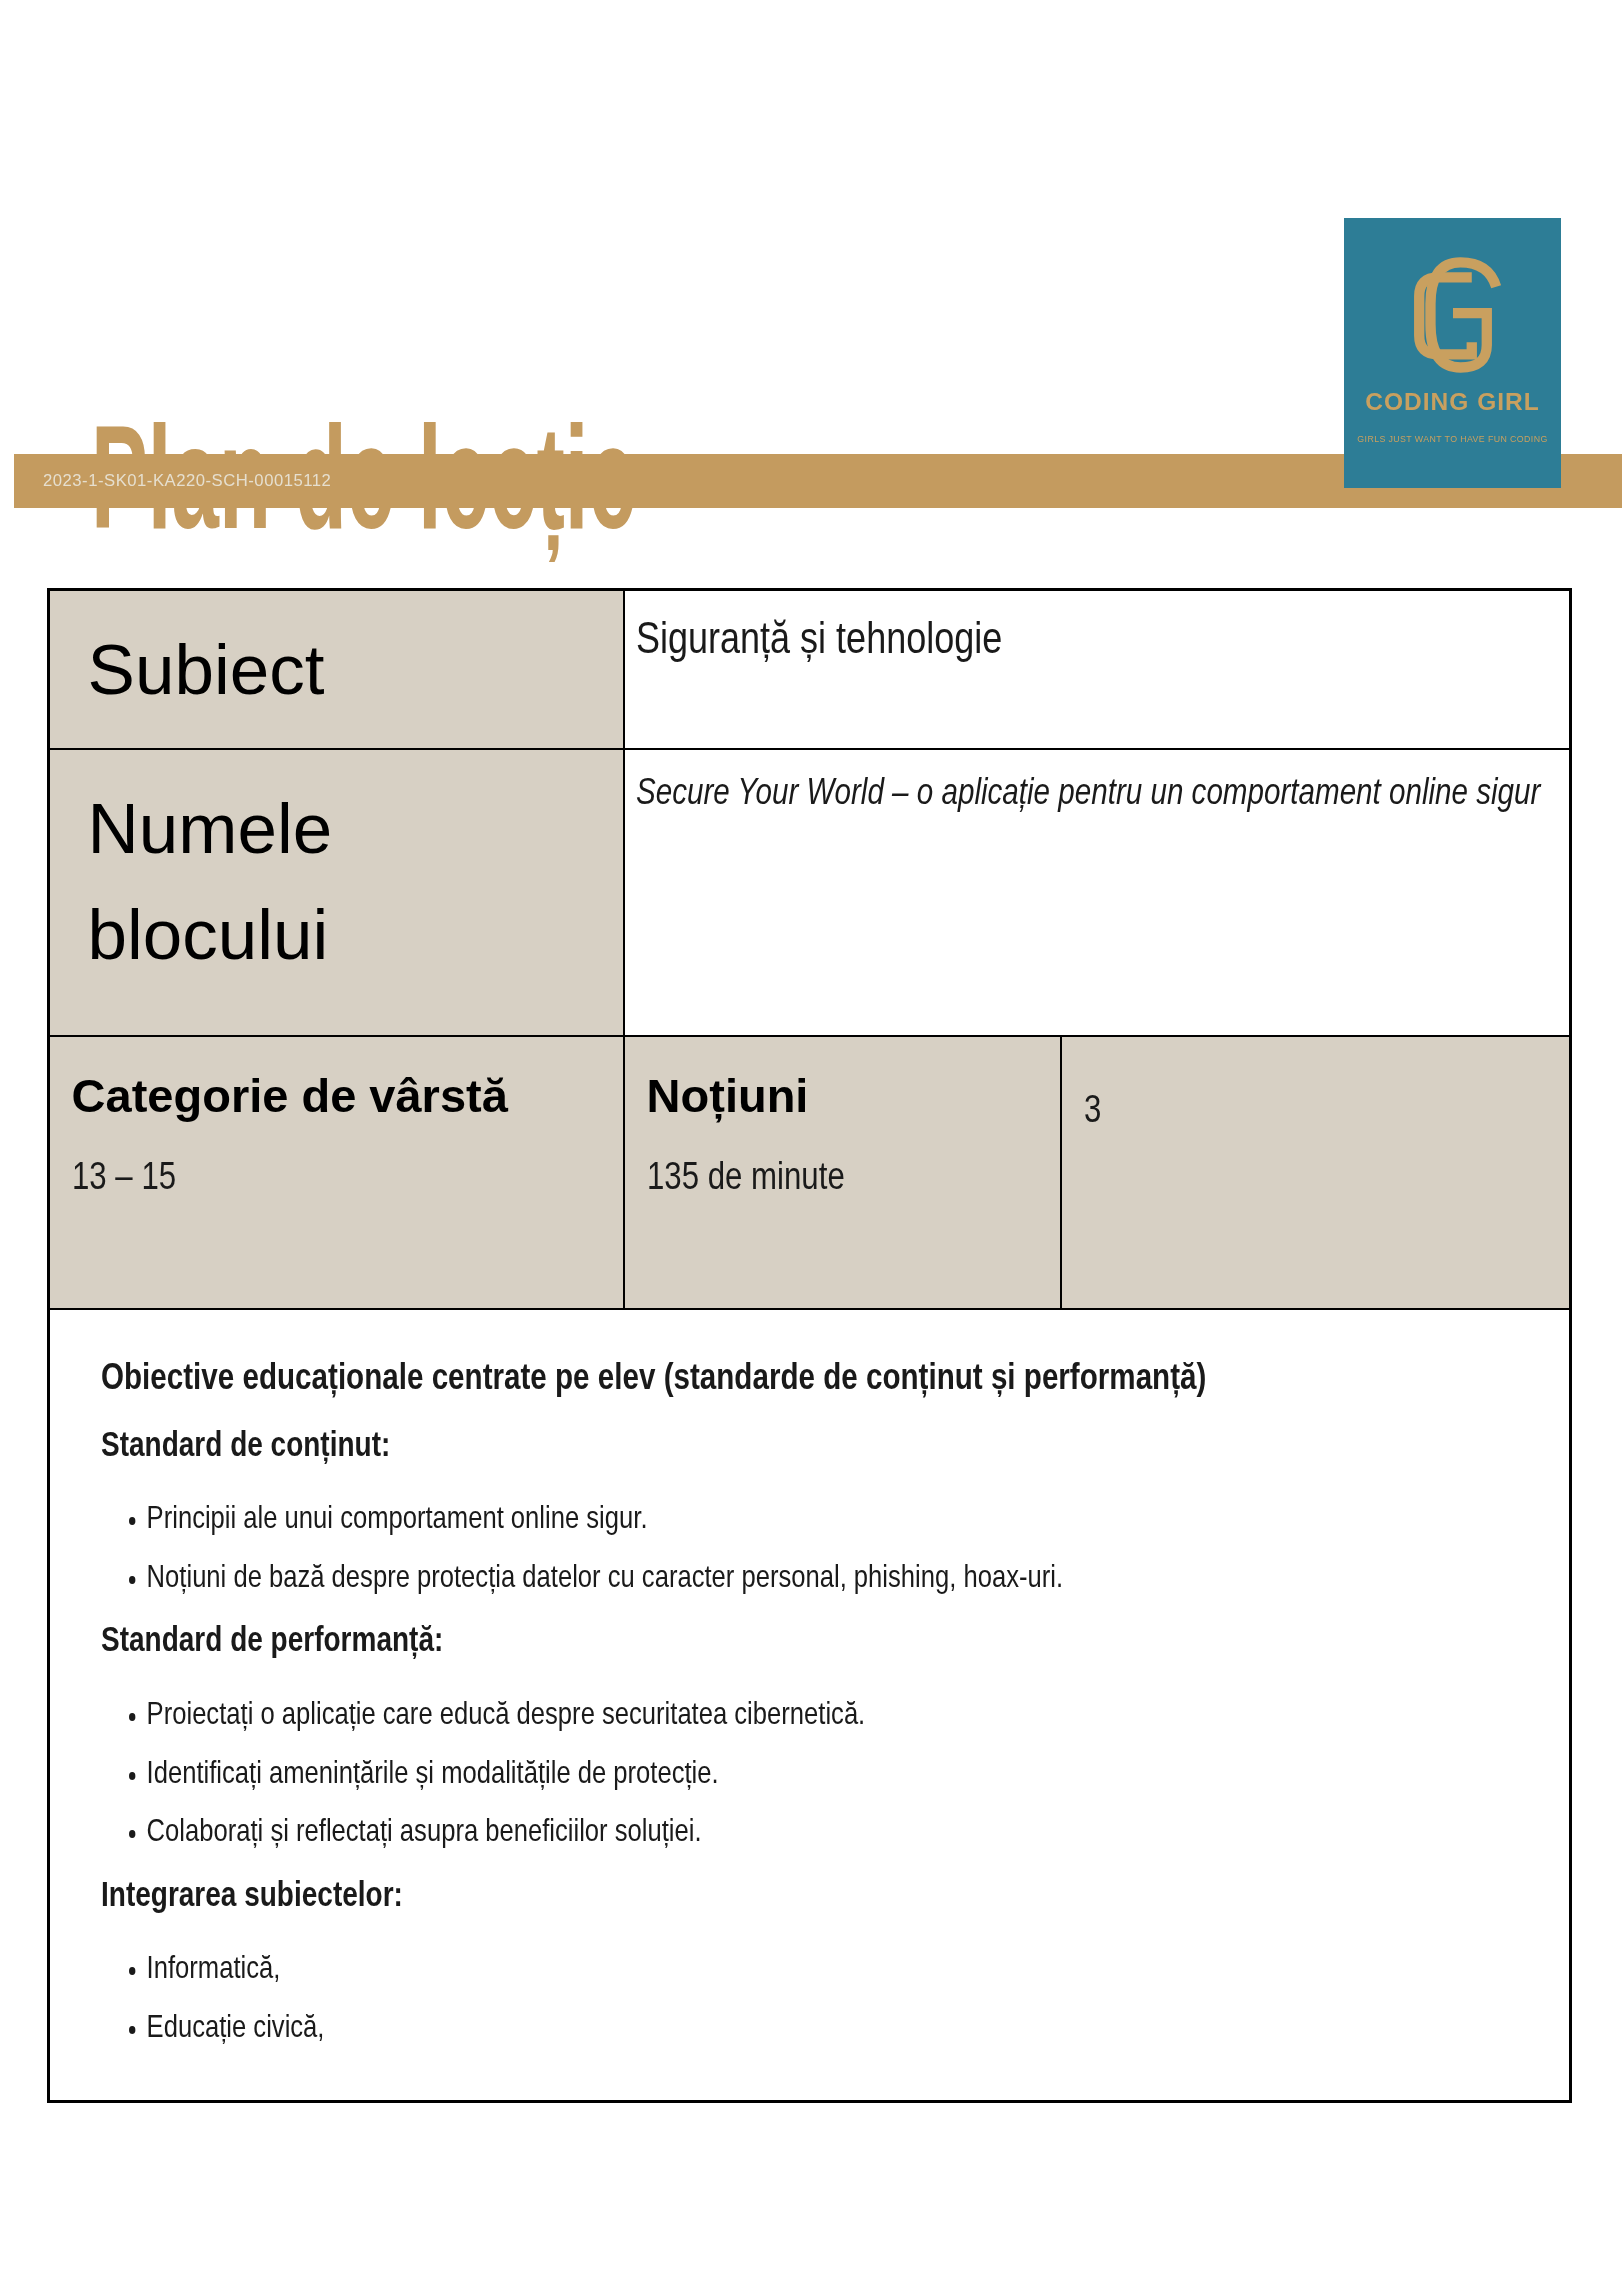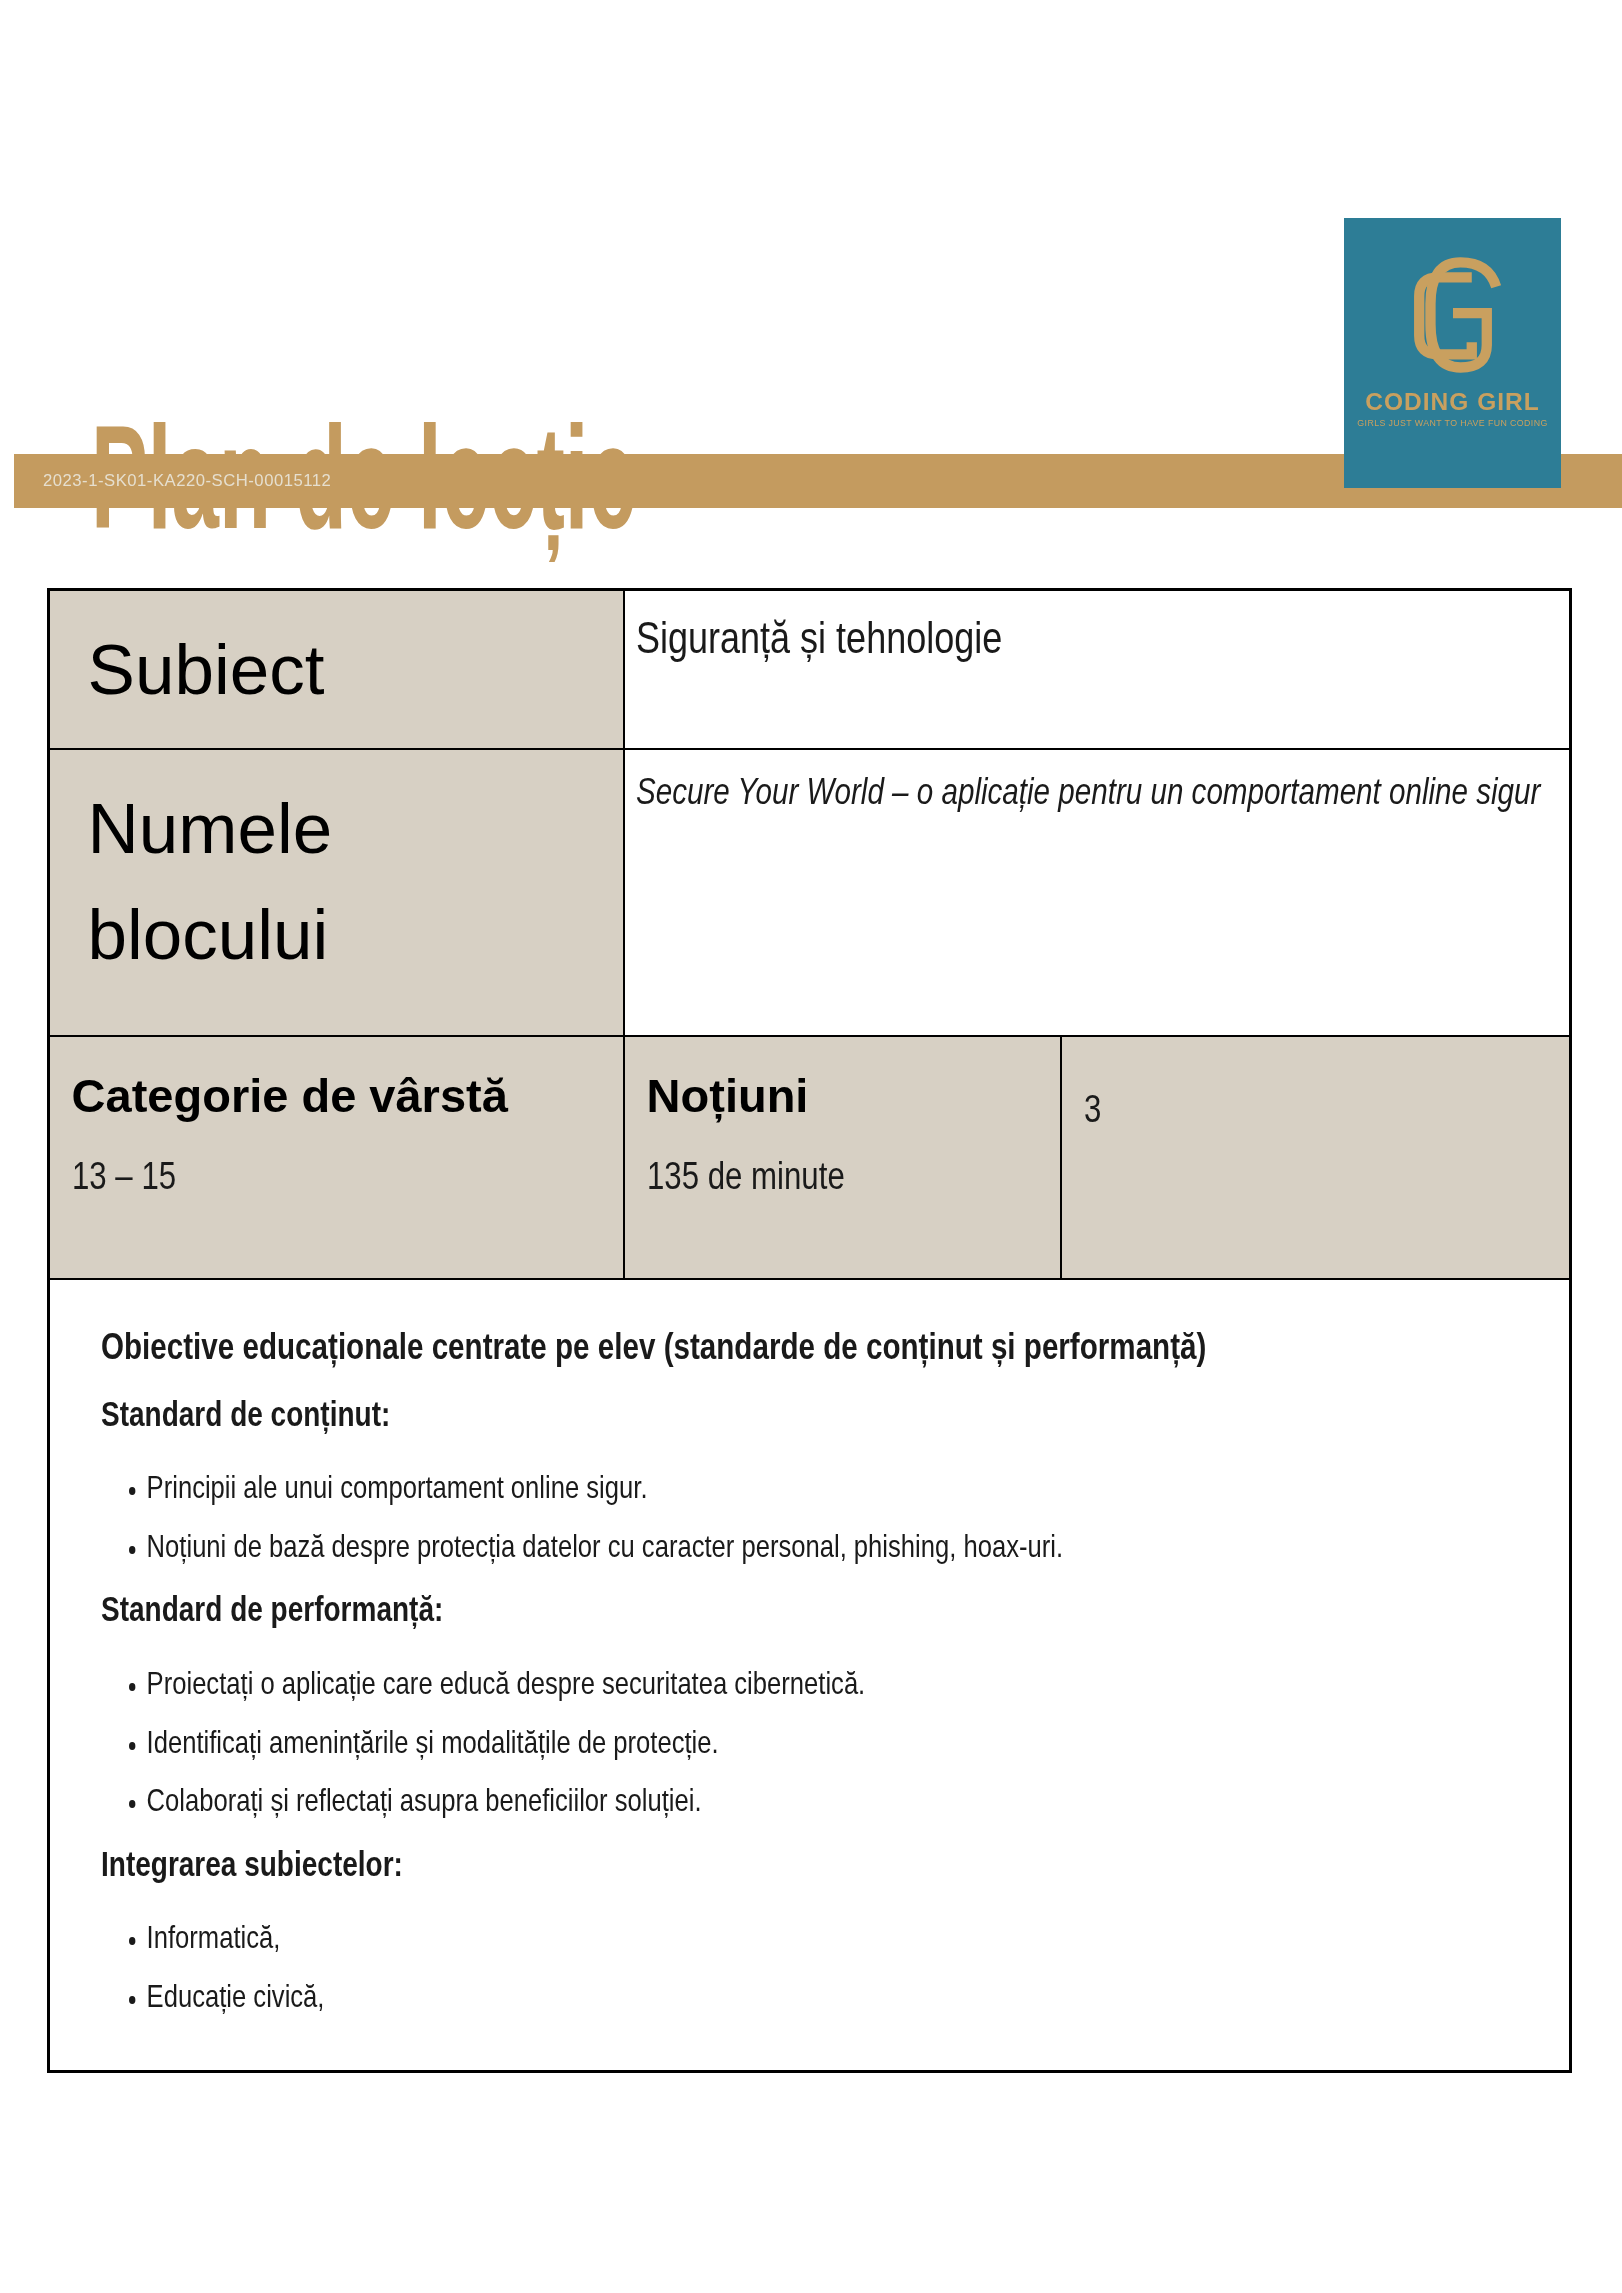--- a/index.html
+++ b/index.html
@@ -20,29 +20,29 @@
     position:absolute;left:29px;top:50%;transform:translateY(-50%);
     font-size:16.7px;letter-spacing:0.5px;color:#e6dfcf;
   }
   
   .logo{
     position:absolute;left:1344px;top:218px;width:217px;height:270px;
     background:#2d7d96;z-index:2;text-align:center;
   }
   .logo svg{display:block;margin:35px auto 0 auto;}
   .logo-name{font-size:24.5px;font-weight:600;letter-spacing:1px;color:#c9a05f;margin-top:13px;}
-  .logo-tag{font-size:8.8px;letter-spacing:0.4px;color:#c9a05f;margin-top:2px;}
+  .logo-tag{font-size:8.8px;letter-spacing:0.4px;color:#c9a05f;margin-top:18px;}
   
   .doc-table{
     position:absolute;left:47px;top:588px;width:1525px;box-sizing:border-box;
     border:3.9px solid #000;background:#fff;
   }
   .row{display:flex;box-sizing:border-box;border-bottom:2.9px solid #000;}
   .row:last-child{border-bottom:none;}
-  .r1{height:159px}.r2{height:287px}.r3{height:243px}.r4{height:790px}
+  .r1{height:159px}.r2{height:287px}.r3{height:273px}.r4{height:790px}
   .cell{box-sizing:border-box;}
   .cell + .cell{border-left:2.9px solid #000;}
   .c1{width:573px;}
   .c2{width:437px;}
   .c3{flex:1;}
   .grow{flex:1;}
   .hdr-cell{background:#d7d0c4;padding:25.5px 17.6px 0 21.6px;}
   .val-cell{background:#ffffff;padding:17.6px 19.6px 0 10.8px;}
   .hdr-text{
     font-weight:normal;font-size:71px;line-height:1.5;color:#000;

